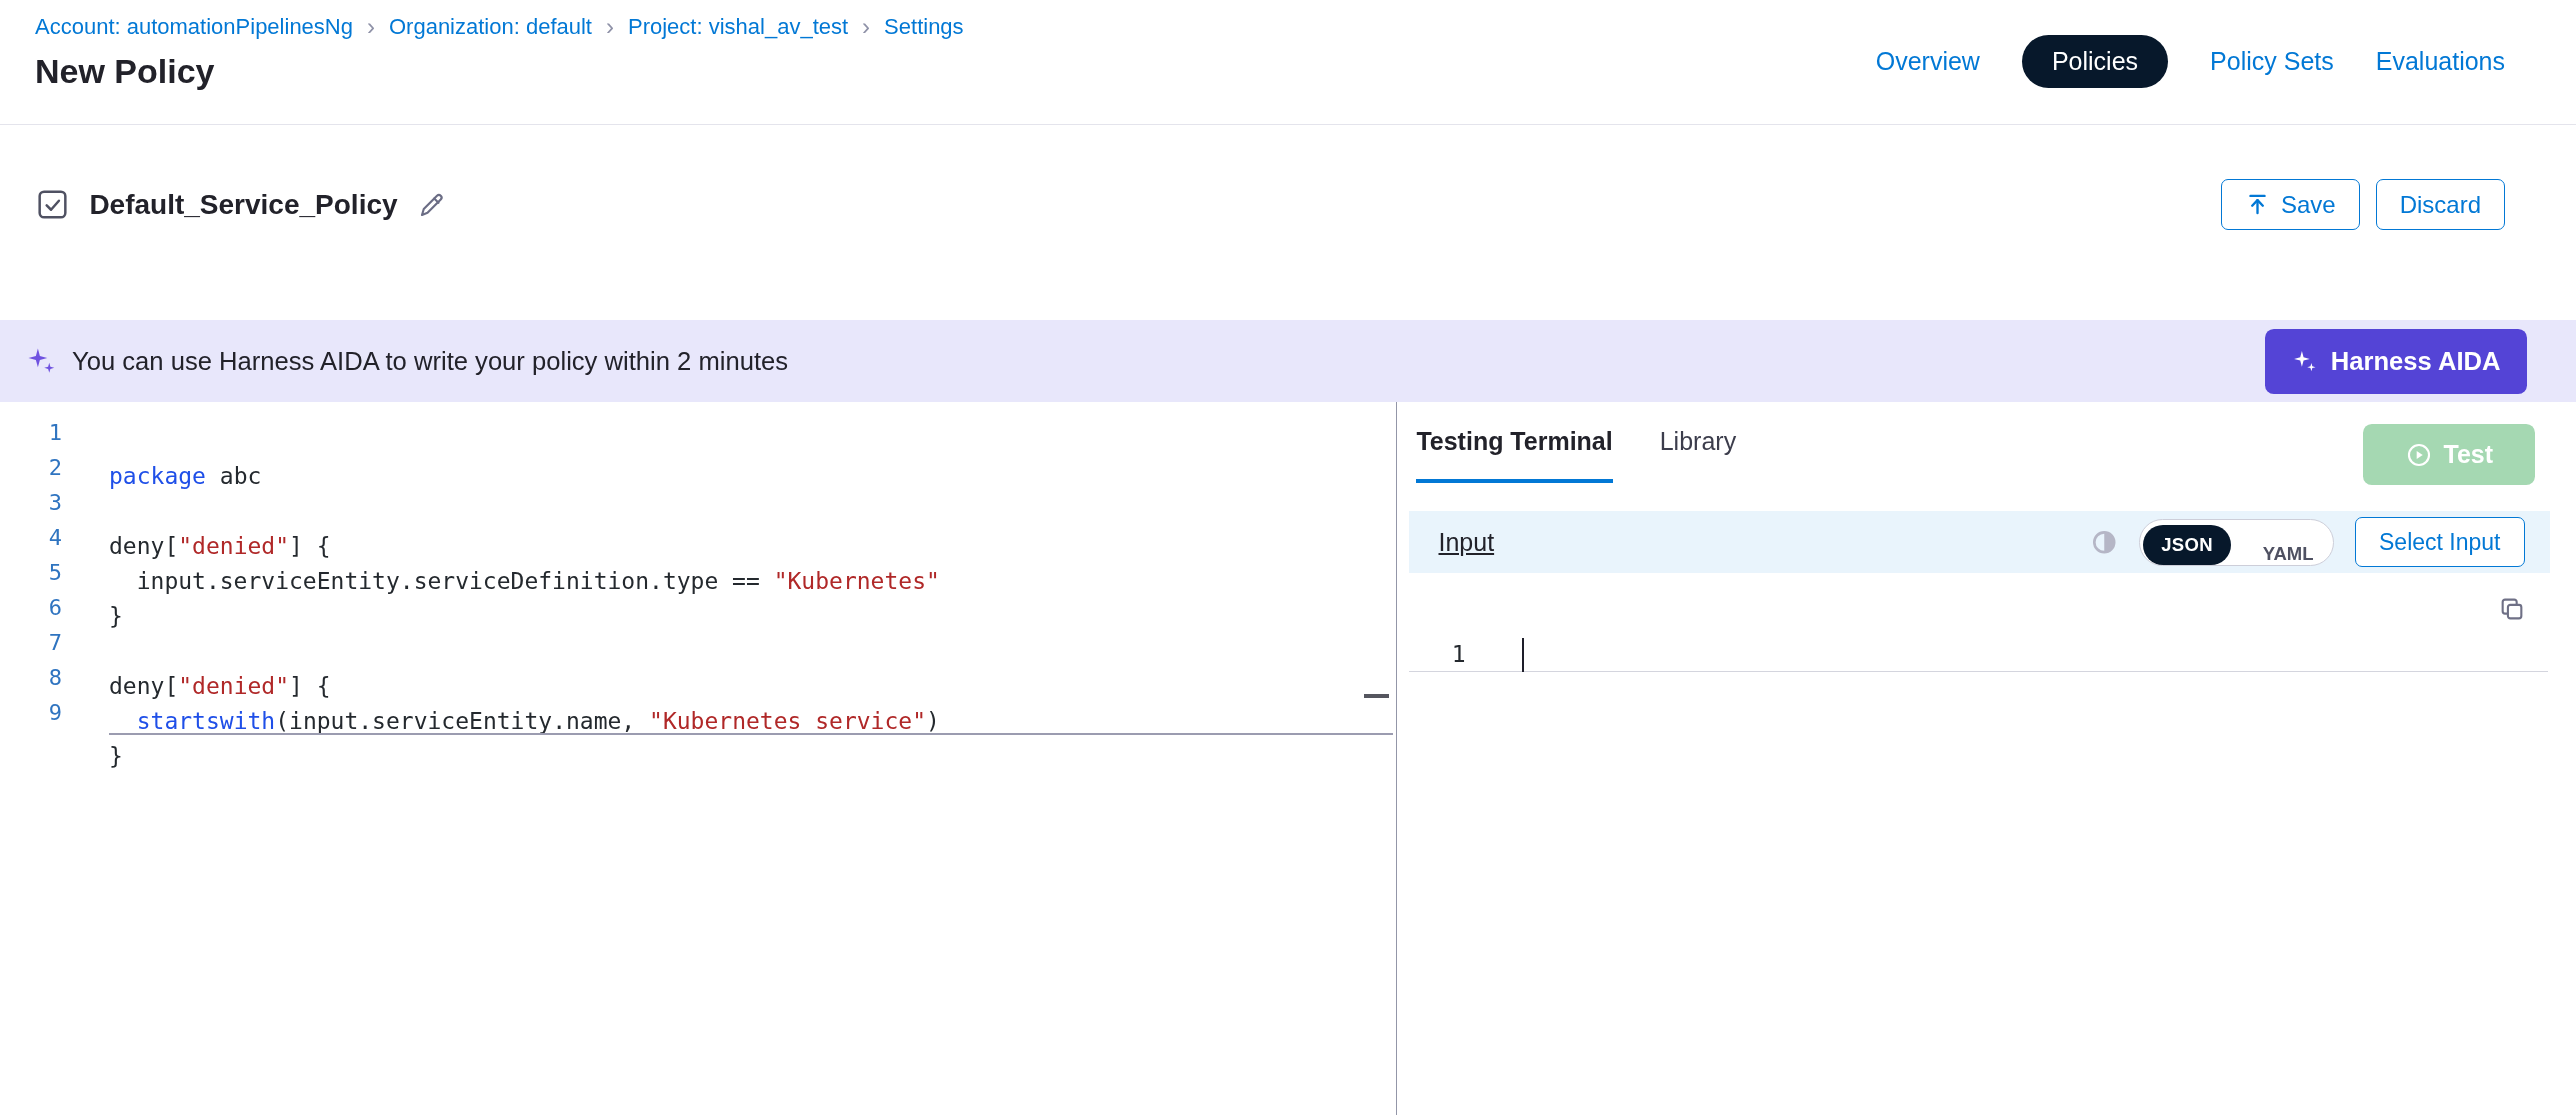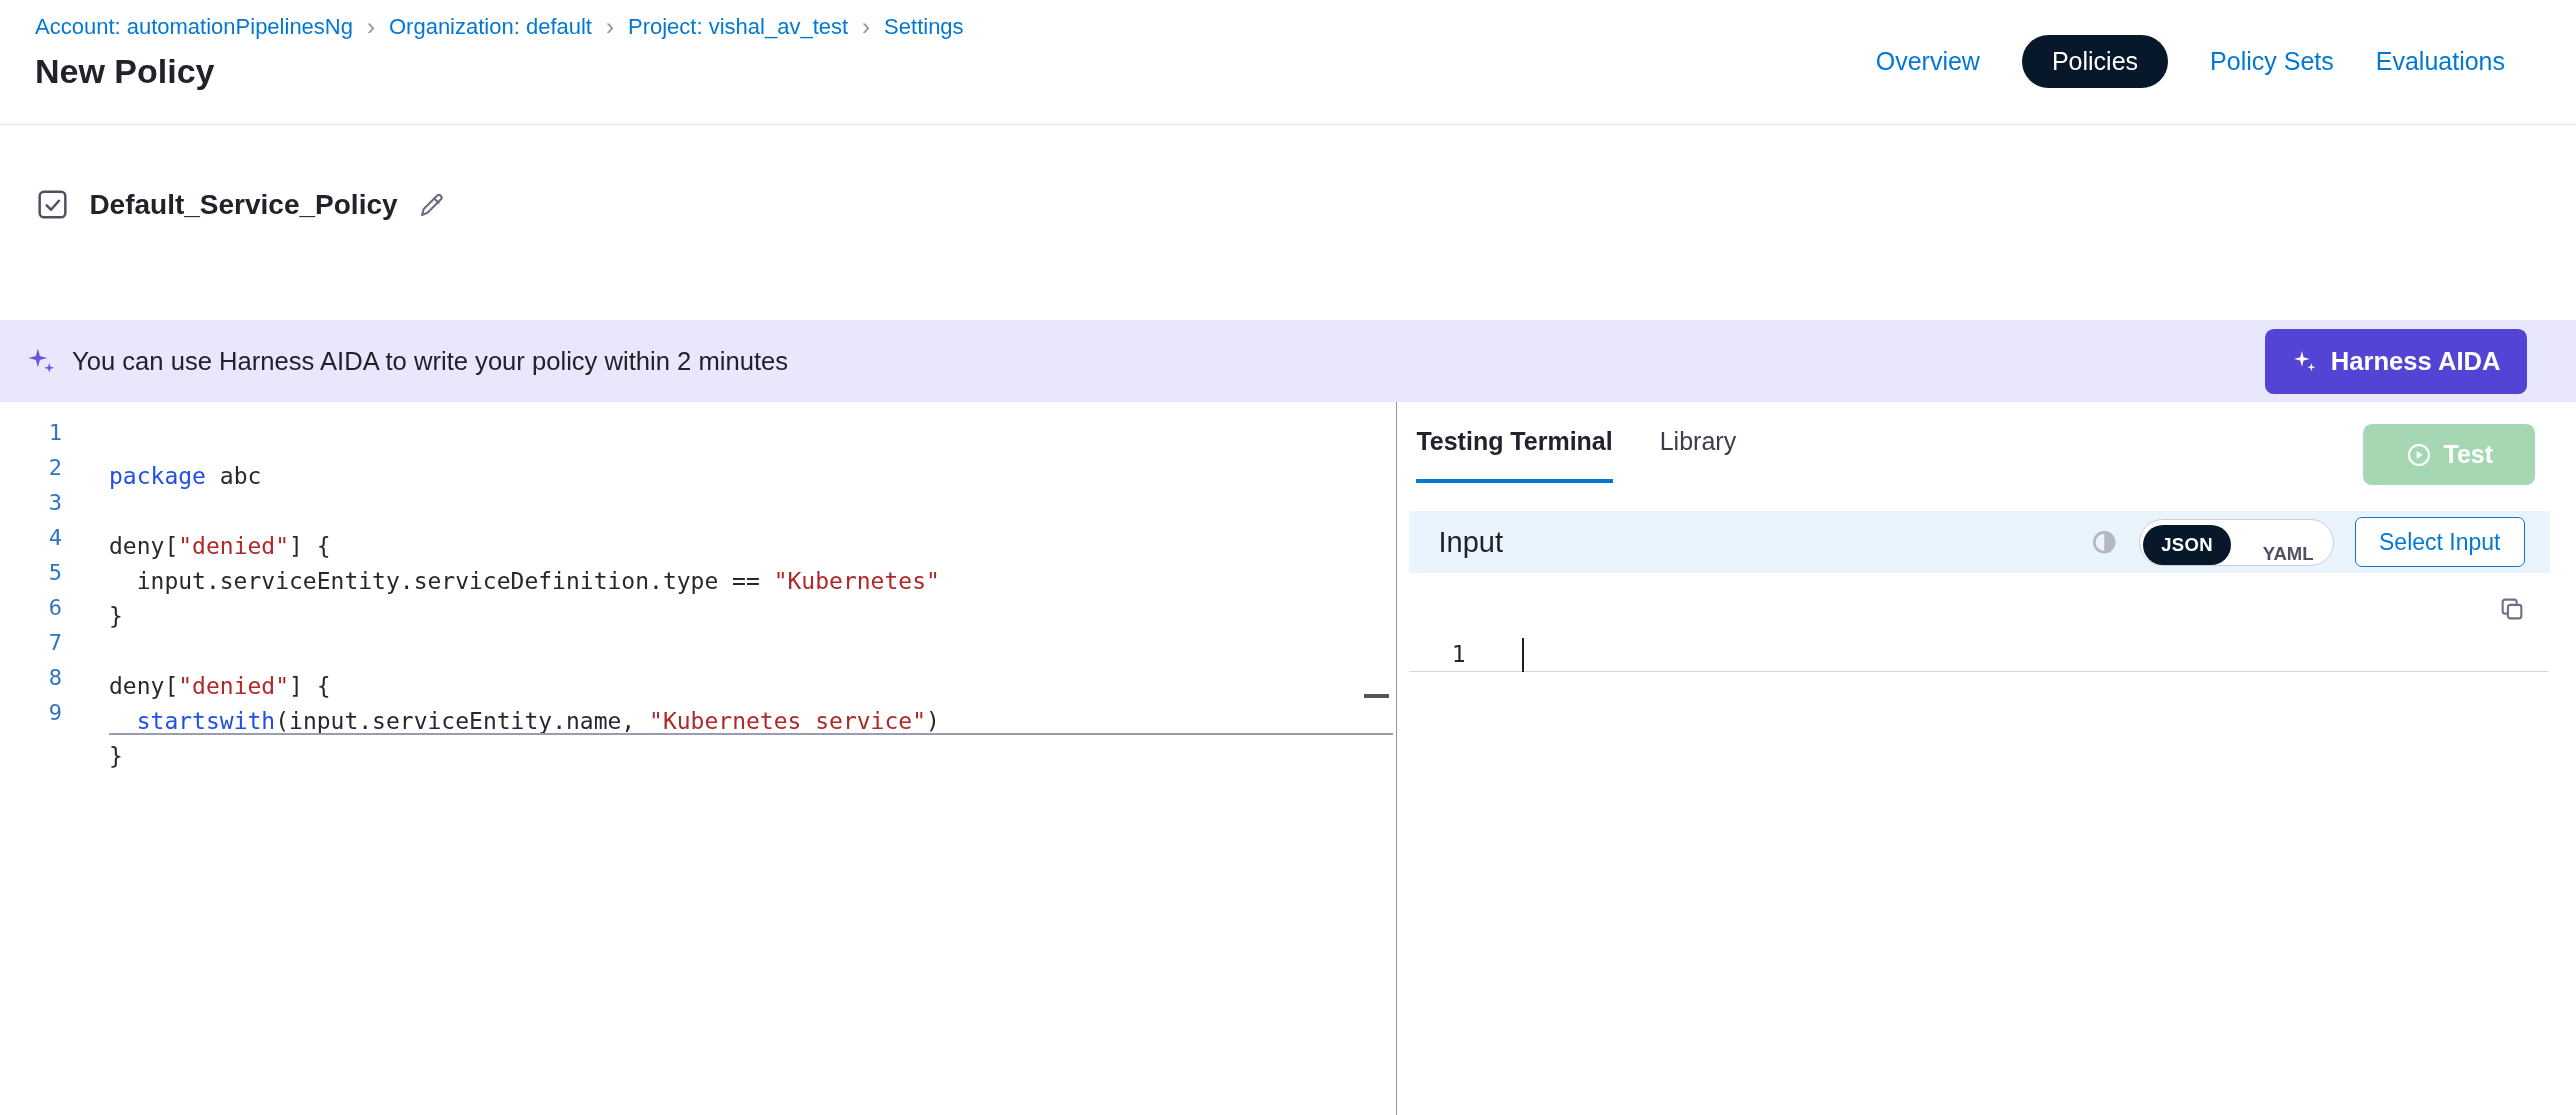--- a/index.html
+++ b/index.html
@@ -61,21 +61,21 @@
   .tt-tab { font-size:25px; color:#3c3d4c; cursor:pointer; }
   .tt-tab.active { color:#22222a; font-weight:700; border-bottom:4.4px solid #0278d5; padding-bottom:23px; }
   .test-btn {
     position:absolute; right:41px; top:22px; width:172px; height:61px;
     background:#a5d8b2; color:#ffffff; border:none; border-radius:8.8px;
     font-size:25px; font-weight:700; display:flex; align-items:center; justify-content:center; gap:10.6px;
     cursor:default; font-family:inherit;
   }
 
   .input-bar { margin:0 26.5px 0 11.5px; height:62px; background:#e9f4fc; display:flex; align-items:center; padding:0 25px 0 30px; }
-  .input-label { font-size:29px; color:#22222a; }
+  .input-label { font-size:25px; color:#22222a;text-decoration:underline; }
   .input-bar-right { margin-left:auto; display:flex; align-items:center; gap:21px; }
   .format-toggle { height:47px; border:1.8px solid #cdced9; border-radius:25px; background:#ffffff; display:flex; align-items:flex-end; padding:0 3.5px;gap:16px; }
   .format-seg { font-size:18.5px; font-weight:700; cursor:pointer; }
   .format-seg.active { height:40px; border-radius:20px; background:#07182b; color:#ffffff; display:flex; align-items:center; padding:0 17.7px; letter-spacing:0.4px; }
   .format-seg.inactive { color:#4f5162; padding:0 16px; }
   .select-input-btn { height:50px; font-size:23px; }
 
   .input-editor { position:relative; height:177px; font-family:"DejaVu Sans Mono", monospace; }
   .copy-icon-wrap { position:absolute; right:50px; top:22px; cursor:pointer; }
   .input-line { position:absolute; left:11.5px; right:28px; top:64px; height:35px; border-bottom:1.8px solid #d4d5de; display:flex; line-height:35px; }
@@ -115,20 +115,35 @@
       </svg>
     </span>
     <span class="policy-name">Default_Service_Policy</span>
     <span style="cursor:pointer;">
       <svg width="30" height="30" viewBox="0 0 24 24" fill="none" stroke="#6b6d85" stroke-width="1.7" stroke-linecap="round" stroke-linejoin="round">
         <path d="M4 20l1.4-4.8L16 4.6a2.1 2.1 0 013 3L8.4 18.2 4 20z"></path>
         <path d="M13.8 6.8l3.4 3.4"></path>
       </svg>
     </span>
   </div>
+  <div class="toolbar-buttons">
+    <button class="btn-outline">
+      <span>
+        <svg width="25" height="25" viewBox="0 0 16 16" fill="none" stroke="#0278d5" stroke-width="1.5" stroke-linecap="round" stroke-linejoin="round">
+          <path d="M3.5 2.5h9"></path>
+            <path d="M8 13.5V5.2"></path>
+            <path d="M4.6 8.8L8 5.2l3.4 3.6"></path>
+        </svg>
+      </span>
+      <span>Save</span>
+    </button>
+    <button class="btn-outline">
+      <span>Discard</span>
+    </button>
+  </div>
 </section>
 
 <section class="aida-banner">
   <span>
     <svg width="30" height="30" viewBox="0 0 24 24" fill="#6f52e0">
       <path d="M9.5 2l1.6 5.9L17 9.5l-5.9 1.6L9.5 17l-1.6-5.9L2 9.5l5.9-1.6z"></path>
       <path d="M18.6 13.4l.9 3.1 3.1.9-3.1.9-.9 3.1-.9-3.1-3.1-.9 3.1-.9z"></path>
     </svg>
   </span>
   <span class="aida-message">You can use Harness AIDA to write your policy within 2 minutes</span>

